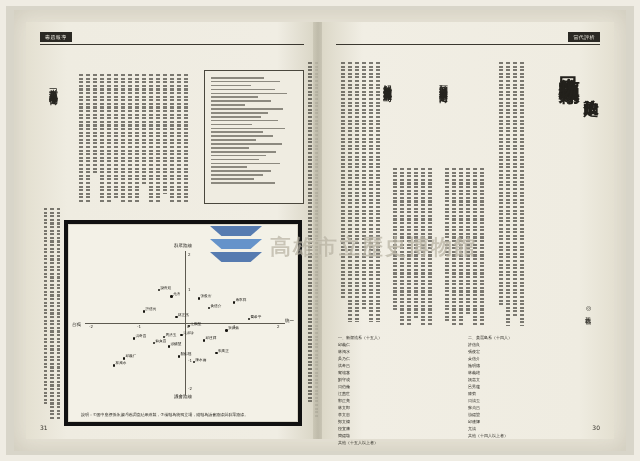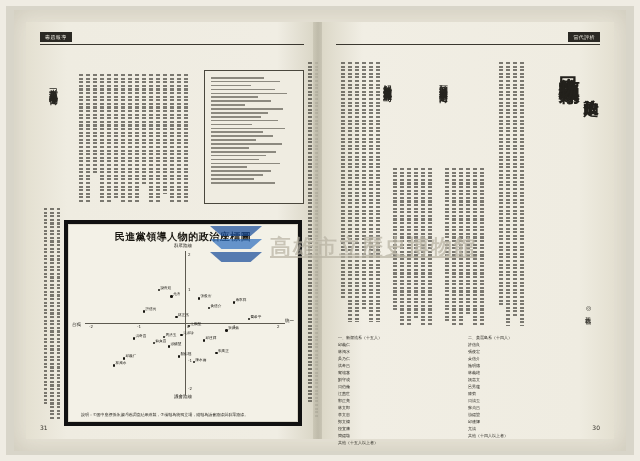--- a/index.html
+++ b/index.html
@@ -270,21 +270,20 @@
     display: flex; flex-direction: column; justify-content: center;
   }
   .wm-cn {
     font-family: "DejaVu Serif", serif;
     font-size: 21px;
     font-weight: bold;
     color: #b9b4a4;
     letter-spacing: 2px;
     line-height: 1;
     text-shadow: 0 0 1px rgba(255,255,255,.6);
-    text-decoration: underline;
   }
   .wm-en {
     font-family: "Liberation Sans", sans-serif;
     font-size: 9.5px;
     letter-spacing: 1.6px;
     color: #b9b4a4;
     margin-top: 3px;
   }
 
   
@@ -359,21 +358,20 @@
       </div>
 
       <div class="vcols" style="left:18px; top:186px; width:16px; height:212px;">
         <div class="vcol" style="height:212px"></div>
         <div class="vcol" style="height:212px"></div>
         <div class="vcol" style="height:196px"></div>
       </div>
 
       <div class="chart-panel">
         <div class="chart-inner">
-          <div class="chart-title">民進黨領導人物的政治座標圖</div>
 
           <div class="axis-caption" style="left:50%; top:18px; transform:translateX(-50%);">群眾路線</div>
           <div class="axis-caption" style="left:3px; top:50%; width:10px; line-height:1.1;">台獨</div>
           <div class="axis-caption" style="right:2px; top:48%; width:10px; line-height:1.1;">統一</div>
           <div class="axis-caption" style="left:50%; bottom:22px; transform:translateX(-50%);">議會路線</div>
 
           <div class="plot">
             <div class="axis-v"></div>
             <div class="axis-h"></div>
 

